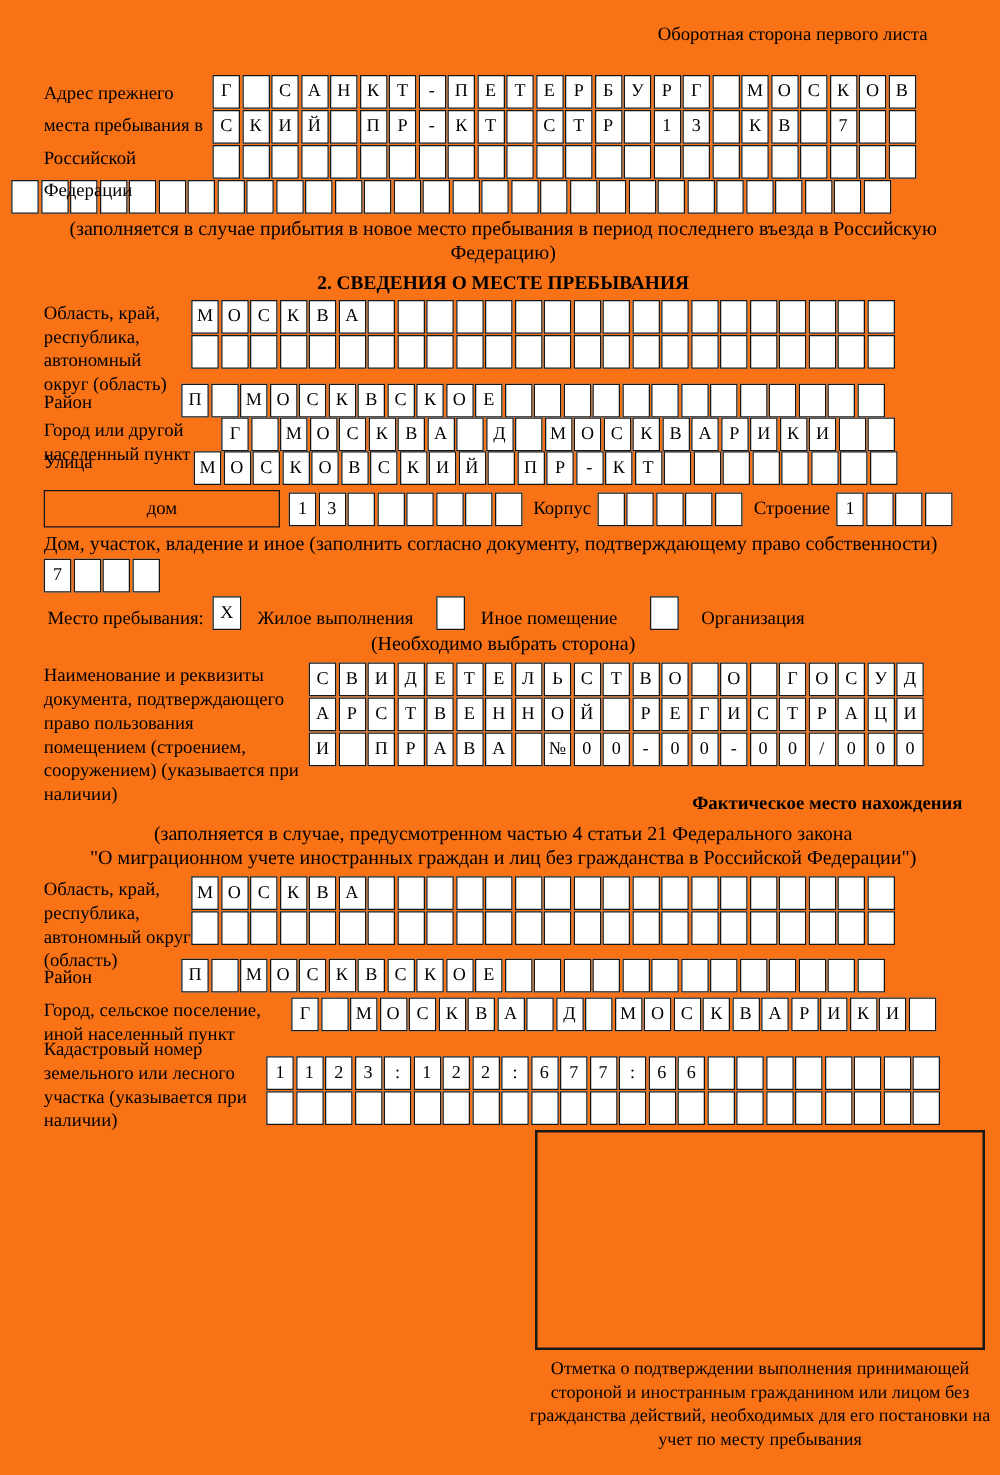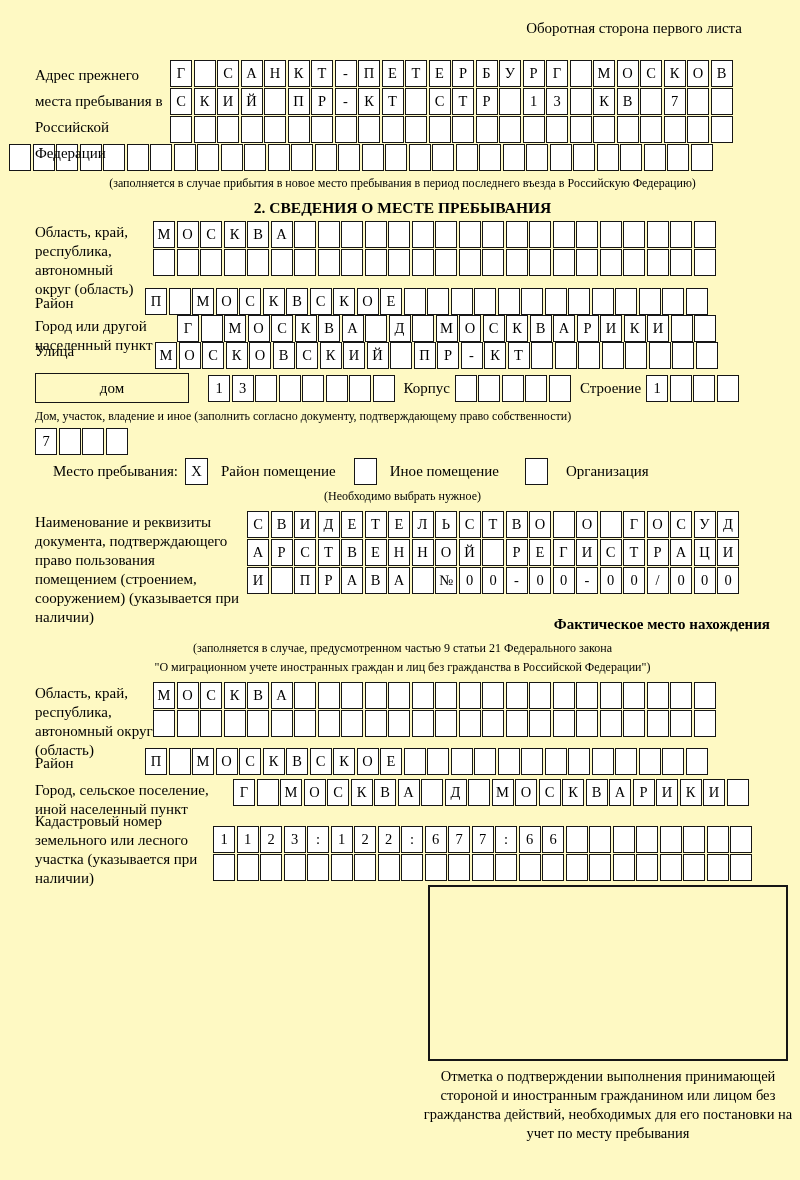--- a/index.html
+++ b/index.html
@@ -1,50 +1,50 @@
 <!DOCTYPE html>
 <html><head>
 <meta charset="utf-8">
 <style>
   html,body { margin:0; padding:0; background:#fff; }
   body { width:800px; height:1180px; color:#000;
          font-family:"Liberation Serif","DejaVu Serif",serif; }
   .page { position:relative; width:800px; height:1180px; box-sizing:border-box;
-          padding:20px 30px 0 35px; overflow:hidden; background:#fef9c3; }
+          padding:20px 30px 0 35px; overflow:hidden; background:#f97316; }
 
   .hdr { text-align:right; font-size:15px; padding-right:28px; margin-bottom:23px; }
 
   
   .cellrow { display:flex; gap:1.5px; }
   .cell { flex:0 0 auto; box-sizing:content-box; width:20px; height:25px;
           border:1.5px solid #161616; display:inline-flex; align-items:center;
           justify-content:center; font-size:14.5px; background:#fff; }
   .rows { display:flex; flex-direction:column; gap:1px; }
 
   .field { position:relative; }
   .flabel { position:absolute; left:0; top:var(--lt,2px); width:var(--lw,130px);
             font-size:15px; line-height:19px; }
   .field .rows, .field > .cellrow { margin-left:var(--ml,135px); }
   .f-prev .flabel { line-height:26px; top:2px; }
 
   .fullrow { margin-left:-26px; margin-top:1px; }
 
-  .note { font-size:12px; line-height:19px; }
+  .note { font-size:16px; line-height:19px; }
   .center { text-align:center; }
   .h2 { text-align:center; font-weight:bold; font-size:15.5px; margin:6px 0 4px; }
   .h3 { text-align:right; font-weight:bold; font-size:15px; }
 
   .domrow { display:flex; align-items:center; margin-top:4px; }
   .widebox { box-sizing:border-box; border:1.6px solid #161616; height:30px;
              display:flex; align-items:center; justify-content:center; font-size:15px; }
-  .w-dom { width:154px; margin-right:19px; }
+  .w-dom { width:189px; margin-right:7px; }
   .w-kv  { width:196px; margin-right:8px; }
   .inline-label { font-size:15px; margin:0 5px 0 9px; }
 
-  .mestorow { display:flex; align-items:center; margin-top:3px; margin-left:18px; font-size:15px; }
+  .mestorow { display:flex; align-items:flex-end; margin-top:3px; margin-left:3px; font-size:15px; }
   .mestorow .cell { width:21px; }
   .m-gap1 { margin-left:7px; } .m-gap2 { margin-left:13px; }
   .m-gap3 { margin-left:18px; } .m-gap4 { margin-left:26px; }
 
   .stampcol { margin-left:365px; margin-top:4px;padding-left:28px; }
   .stampbox { box-sizing:border-box; width:360px; height:176px; border:2px solid #161616; }
   .stampnote { width:380px; margin-left:-10px; margin-top:6px; text-align:center;
                font-size:14.5px; line-height:19px; }
 </style>
 </head>
@@ -357,27 +357,27 @@
         <span class="cell">7</span>
         <span class="cell"></span>
         <span class="cell"></span>
         <span class="cell"></span>
       </div>
   </div>
 
   <div class="mestorow">
     <span>Место пребывания:</span>
     <span class="cell m-gap1">X</span>
-    <span class="m-gap2">Район помещение</span>
+    <span class="m-gap2">Жилое выполнения</span>
     <span class="cell m-gap3"></span>
     <span class="m-gap2">Иное помещение</span>
     <span class="cell m-gap4"></span>
     <span class="m-gap3">Организация</span>
   </div>
-  <div class="note center" style="margin-top:2px">(Необходимо выбрать нужное)</div>
+  <div class="note center" style="margin-top:2px">(Необходимо выбрать сторона)</div>
 
   <div class="field" style="--lw:205px; --ml:212px; margin-top:5px">
     <div class="flabel">Наименование и реквизиты документа, подтверждающего право пользования помещением (строением, сооружением) (указывается при наличии)</div>
     <div class="rows">
       <div class="cellrow">
           <span class="cell">С</span>
           <span class="cell">В</span>
           <span class="cell">И</span>
           <span class="cell">Д</span>
           <span class="cell">Е</span>
@@ -441,21 +441,21 @@
           <span class="cell">0</span>
           <span class="cell">/</span>
           <span class="cell">0</span>
           <span class="cell">0</span>
           <span class="cell">0</span>
         </div>
     </div>
   </div>
 
   <div class="h3" style="margin-top:22px">Фактическое место нахождения</div>
-  <div class="note center" style="margin-top:6px">(заполняется в случае, предусмотренном частью 9 статьи 21 Федерального закона</div>
+  <div class="note center" style="margin-top:6px">(заполняется в случае, предусмотренном частью 4 статьи 21 Федерального закона</div>
   <div class="note center">"О миграционном учете иностранных граждан и лиц без гражданства в Российской Федерации")</div>
 
   <div class="field" style="--lw:118px; --ml:118px; margin-top:5px">
     <div class="flabel">Область, край, республика, автономный округ (область)</div>
     <div class="rows">
       <div class="cellrow">
           <span class="cell">М</span>
           <span class="cell">О</span>
           <span class="cell">С</span>
           <span class="cell">К</span>

